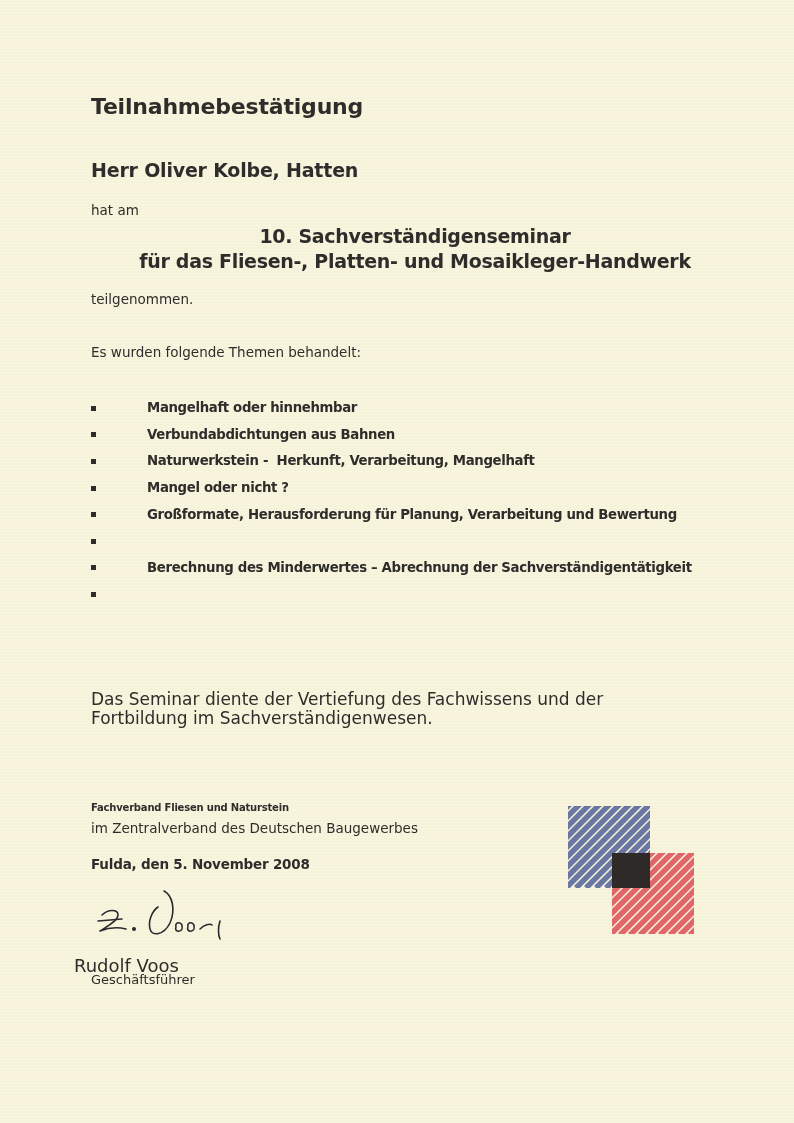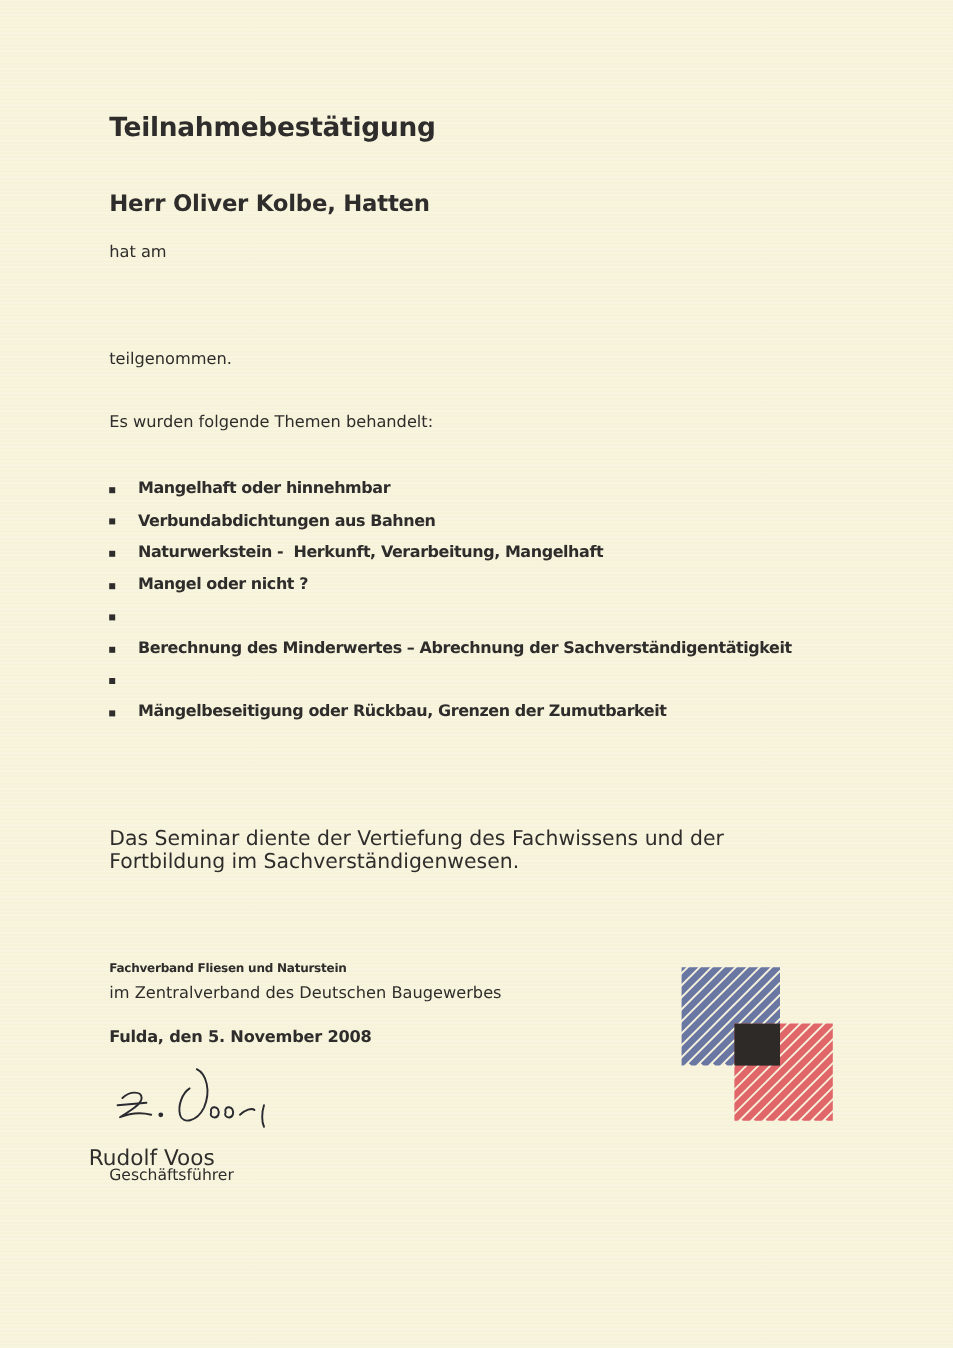--- a/index.html
+++ b/index.html
@@ -17,40 +17,44 @@
       #f6f3da;
   }
   .abs { position:absolute; }
   .title { left:91px; top:94px; font-size:22px; font-weight:bold; letter-spacing:-0.2px; }
   .recipient { left:91px; top:159px; font-size:19px; font-weight:bold; letter-spacing:-0.2px; }
   .hat-am { left:91px; top:202px; font-size:13.5px; }
   .seminar { left:110px; width:610px; top:224px; text-align:center; font-size:19px; font-weight:bold; line-height:25px; letter-spacing:-0.3px; }
   .teilgenommen { left:91px; top:291px; font-size:13.5px; }
   .themen-intro { left:91px; top:344px; font-size:13.5px; }
   .topics { left:91px; top:395px; margin:0; padding:0; list-style:none; }
-  .topics li { font-size:13.3px; font-weight:bold; height:26.6px; line-height:22px; display:flex; align-items:center; letter-spacing:-0.35px; }
+  .topics li { font-size:13.3px; font-weight:bold; height:26.6px; line-height:22px; display:flex; align-items:center; letter-spacing:-0.35px;gap:32px; }
   .topics .bullet { width:5px; height:5px; background:#2f2d2b; display:inline-block; margin-right:19px; flex:0 0 auto; }
   .closing { left:91px; top:690px; font-size:17px; line-height:19px; width:560px; }
   .org-name { left:91px; top:802px; font-size:10px; font-weight:bold; letter-spacing:-0.2px; }
   .org-sub { left:91px; top:820px; font-size:13.5px; }
   .date { left:91px; top:856px; font-size:13.5px; font-weight:bold; letter-spacing:-0.2px; }
   .signature { left:92px; top:885px; width:150px; height:60px; }
   .signer-name { left:74px; top:955px; font-size:18px; }
   .signer-role { left:91px; top:972px; font-size:13px; }
   .logo { left:566px; top:804px; width:130px; height:132px; }
 </style>
 </head>
 <body>
 
 <div class="page">
 
   <div class="abs title">Teilnahmebestätigung</div>
   <div class="abs recipient">Herr Oliver Kolbe, Hatten</div>
   <div class="abs hat-am">hat am</div>
 
+  <div class="abs seminar">
+    <div>10. Sachverständigenseminar</div>
+    <div>für das Fliesen-, Platten- und Mosaikleger-Handwerk</div>
+  </div>
 
   <div class="abs teilgenommen">teilgenommen.</div>
   <div class="abs themen-intro">Es wurden folgende Themen behandelt:</div>
 
   <ul class="abs topics">
     <li>
         <span class="bullet"></span>
         <span>Mangelhaft oder hinnehmbar</span>
       </li>
     <li>
@@ -60,31 +64,31 @@
     <li>
         <span class="bullet"></span>
         <span style="white-space:pre">Naturwerkstein -  Herkunft, Verarbeitung, Mangelhaft</span>
       </li>
     <li>
         <span class="bullet"></span>
         <span>Mangel oder nicht ?</span>
       </li>
     <li>
         <span class="bullet"></span>
+        <span>Großformate, Herausforderung für Planung, Verarbeitung und Bewertung</span>
+      </li>
+    <li>
+        <span class="bullet"></span>
       </li>
     <li>
         <span class="bullet"></span>
         <span>Berechnung des Minderwertes – Abrechnung der Sachverständigentätigkeit</span>
       </li>
     <li>
         <span class="bullet"></span>
-      </li>
-    <li>
-        <span class="bullet"></span>
-        <span>Mängelbeseitigung oder Rückbau, Grenzen der Zumutbarkeit</span>
       </li>
   </ul>
 
   <div class="abs closing">Das Seminar diente der Vertiefung des Fachwissens und der Fortbildung im Sachverständigenwesen.</div>
 
   <div class="abs org-name">Fachverband Fliesen und Naturstein</div>
   <div class="abs org-sub">im Zentralverband des Deutschen Baugewerbes</div>
   <div class="abs date">Fulda, den 5. November 2008</div>
 
   <svg class="abs signature" viewBox="0 0 150 60">

